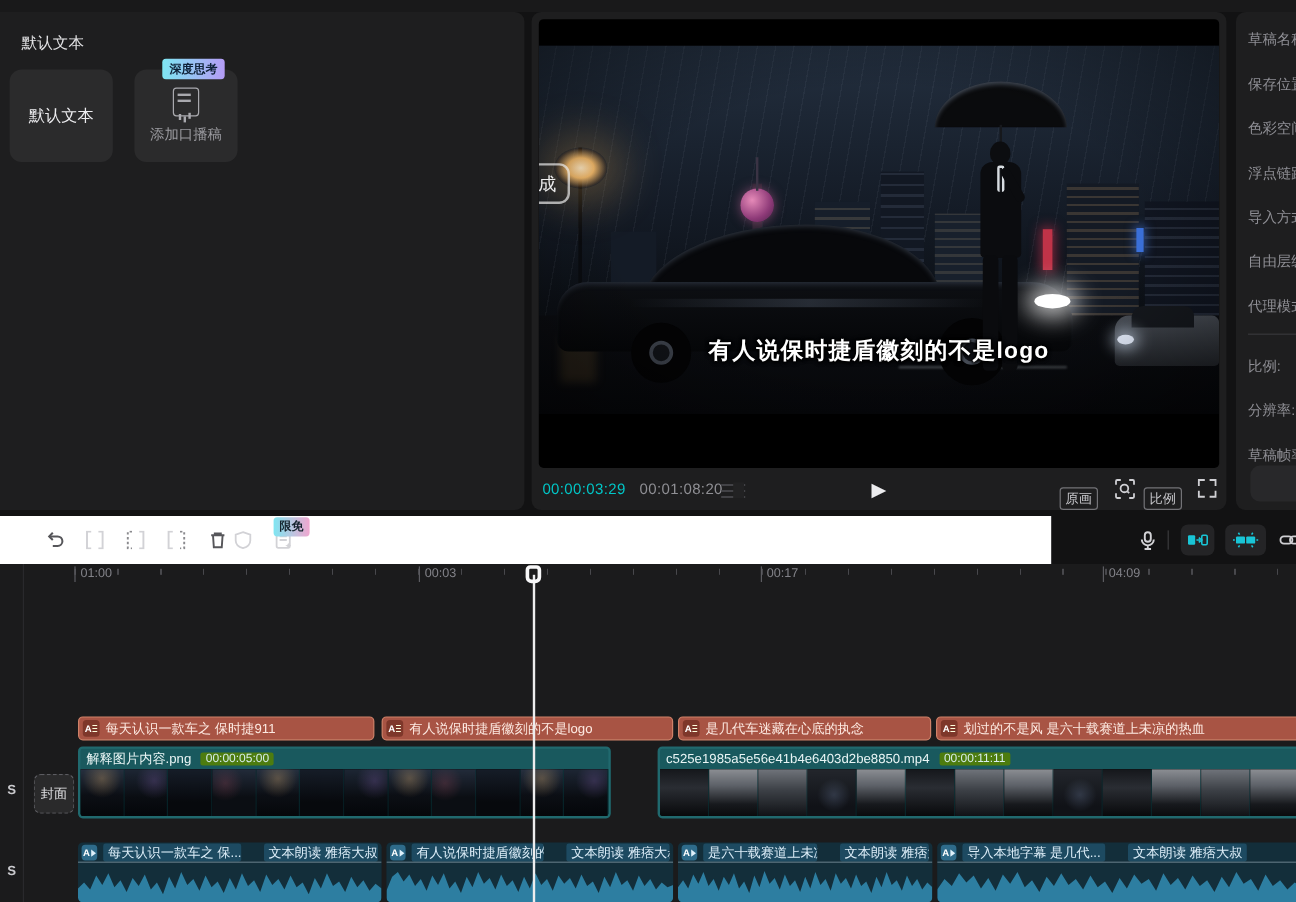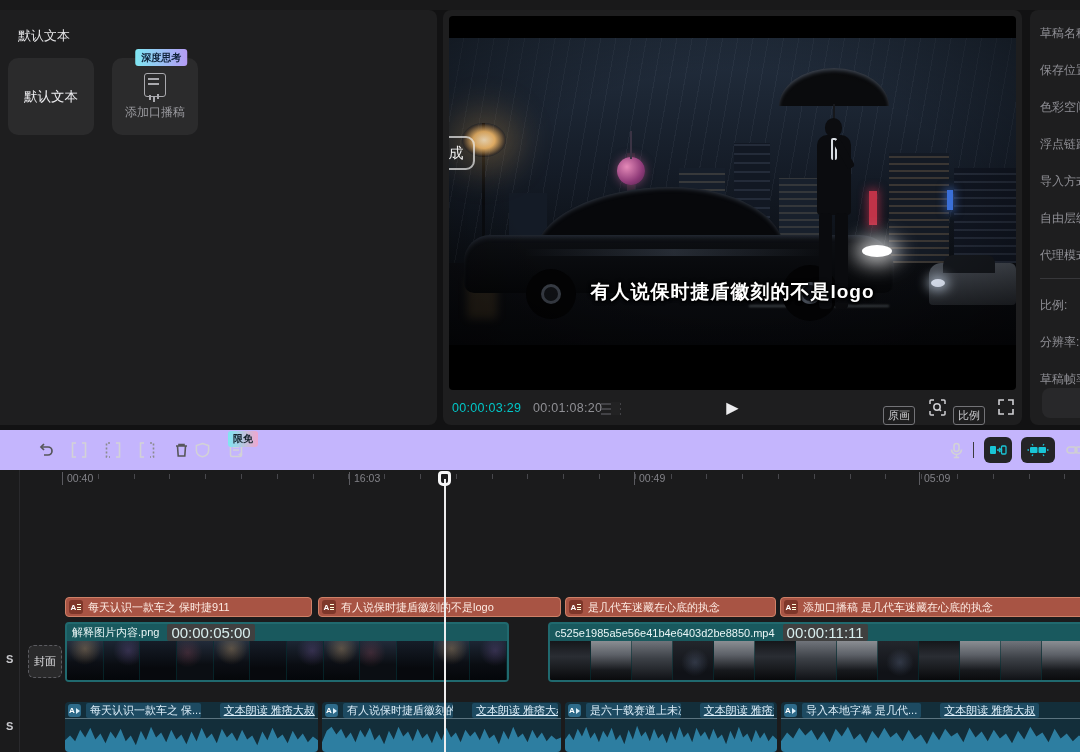--- a/index.html
+++ b/index.html
@@ -51,21 +51,21 @@
   .play-btn { position:absolute; left:50%; transform:translateX(-50%); color:#ececee; font-size:16px; cursor:pointer; }
   .boxed { border:1px solid #737377; border-radius:3px; color:#c9c9cd; font-size:11px; padding:1px 4px; position:absolute; cursor:pointer;margin-top:16px; }
   .pv-right-icon { position:absolute; color:#cfcfd3; cursor:pointer; }
 
   
   .set-field { position:absolute; left:10px; width:60px; font-size:12px; color:#8f8f95; white-space:nowrap; overflow:hidden; }
   .set-div { position:absolute; left:10px; top:268px; width:40px; height:1px; background:#37373a; }
   .rp-card { position:absolute; left:12px; top:378px; width:38px; height:30px; background:#28282a; border-radius:8px 0 0 8px; }
 
   
-  .toolbar { position:absolute; left:0; top:430px; width:1080px; height:40px; background:#c4b5fd; }
+  .toolbar { position:absolute; left:0; top:430px; width:876px; height:40px; background:#ffffff; }
   .tb-icon { position:absolute; top:10px; width:20px; height:20px; display:flex; align-items:center; justify-content:center; cursor:pointer; }
   .tb-icon svg { display:block; }
   .free-badge { position:absolute; left:228px; top:1px; font-size:10px; font-weight:bold; color:#15242e;
                 padding:1px 5px; border-radius:3px; background:linear-gradient(90deg,#7fe6f2,#f0a6cf); z-index:3; }
   .tb-div { position:absolute; left:973px; top:12px; width:1px; height:16px; background:#3b3b3e; }
   .tb-cyanbtn { position:absolute; top:7px; height:26px; background:#242426; border-radius:6px;
                 display:flex; align-items:center; justify-content:center; cursor:pointer; }
 
   
   .timeline { position:absolute; left:0; top:470px; width:1080px; height:282px; background:#1b1b1c; }
@@ -89,40 +89,40 @@
   .ticon { flex:0 0 auto; width:14px; height:14px; background:#7e372a; border-radius:3px; color:#fff;
            font-size:8px; font-weight:bold; display:flex; align-items:center; justify-content:center; gap:1px; }
   .ticon::after { content:""; width:4px; height:6px; background:repeating-linear-gradient(#ffd 0 1px,transparent 1px 2.5px); }
   .tlabel { margin-left:5px; font-size:11px; color:#fdeae2; white-space:nowrap; overflow:hidden; }
 
   
   .vclip { position:absolute; top:152px; height:60px; border-radius:4px; overflow:hidden;
            border:2px solid #20696e; background:#19595e; cursor:pointer; }
   .vhead { height:17px; display:flex; align-items:center; gap:8px; padding:0 5px; }
   .vname { font-size:11px; color:#e9f5f5; white-space:nowrap; }
-  .vdur { font-size:15px; color:#d7eded; background:#404040; border-radius:2px; padding:0 4px; white-space:nowrap; }
+  .vdur { font-size:10px; color:#d7eded; background:#4d7c0f; border-radius:2px; padding:0 4px; white-space:nowrap; }
   .vthumbs { display:flex; height:39px; background:#000; }
   .vthumbs .c { flex:1; border-right:1px solid rgba(6,48,52,.65); }
   .c.n1 { background:radial-gradient(circle at 50% 20%, rgba(235,185,120,.30), transparent 45%),linear-gradient(180deg,#26303f 0%,#0c0f15 55%,#05070a 100%); }
   .c.n2 { background:radial-gradient(circle at 70% 25%, rgba(150,110,200,.25), transparent 40%),linear-gradient(180deg,#1d2634 0%,#0a0d12 60%,#04060a 100%); }
   .c.n3 { background:linear-gradient(180deg,#161d28 0%,#07090d 70%); }
   .c.n4 { background:radial-gradient(circle at 30% 30%, rgba(200,90,110,.22), transparent 40%),linear-gradient(180deg,#222b3a 0%,#0b0e13 60%); }
   .c.d1 { background:linear-gradient(180deg,#15171b 0%,#2a2d33 40%,#08090b 100%); }
   .c.d2 { background:linear-gradient(180deg,#8b8e93 0%,#5d6168 35%,#17191d 75%,#0a0b0d 100%); }
   .c.d3 { background:linear-gradient(180deg,#70747b 0%,#3c4046 45%,#101216 100%); }
   .c.d4 { background:radial-gradient(circle at 55% 55%, rgba(130,150,190,.25), transparent 45%),linear-gradient(180deg,#23262c 0%,#101217 80%); }
 
   
   .aclip { position:absolute; top:232px; height:50px; background:#132e3a; border-radius:4px; overflow:hidden; cursor:pointer; }
   .arow { height:17px; display:flex; align-items:center; padding:0 3px; gap:5px; }
   .aicon { flex:0 0 auto; width:13px; height:13px; background:#2e6b8a; border-radius:3px; color:#fff; font-size:8px;
            font-weight:bold; display:flex; align-items:center; justify-content:center; }
   .aicon::after { content:""; width:0; height:0; border-left:4px solid #dff1fb; border-top:3px solid transparent; border-bottom:3px solid transparent; margin-left:1px; }
   .apill { font-size:11px; color:#dcedf8; background:#1d4a61; border-radius:2px; padding:0 4px; white-space:nowrap; overflow:hidden; }
-  .apill.voice { margin-left:14px;text-decoration:underline; }
+  .apill.voice { margin-left:14px; }
   .awave { position:absolute; left:0; right:0; top:17px; bottom:0; }
   .awave svg { width:100%; height:100%; display:block; }
   .amid { position:absolute; left:0; right:0; top:16px; height:1px; background:rgba(210,230,240,.38); }
 </style>
 </head>
 <body>
 
 <div class="app">
   <div class="topstrip"></div>
 
@@ -315,45 +315,45 @@
     <span class="tb-icon" style="left:1066px;width:20px;">
       <svg width="20" height="14" viewBox="0 0 20 14" fill="none" stroke="#cfcfd3" stroke-width="1.6">
         <rect x="1" y="4" width="10" height="6" rx="3"></rect>
           <rect x="9" y="4" width="10" height="6" rx="3"></rect>
       </svg>
     </span>
   </div>
 
   <div class="timeline">
     <div class="ruler-ticks"></div>
-    <div class="ruler-label" style="left:62px;">00:40</div>
-    <div class="ruler-label" style="left:349px;">16:03</div>
-    <div class="ruler-label" style="left:634px;">00:49</div>
-    <div class="ruler-label" style="left:919px;">05:09</div>
+    <div class="ruler-label" style="left:62px;">01:00</div>
+    <div class="ruler-label" style="left:349px;">00:03</div>
+    <div class="ruler-label" style="left:634px;">00:17</div>
+    <div class="ruler-label" style="left:919px;">04:09</div>
 
     <div class="track-strip"></div>
     <div class="s-badge" style="top:183px;">S</div>
     <div class="s-badge" style="top:250px;">S</div>
     <div class="cover-btn">封面</div>
 
     <div class="tclip" style="left:65px;width:247px;">
       <span class="ticon">A</span>
       <span class="tlabel">每天认识一款车之 保时捷911</span>
     </div>
     <div class="tclip" style="left:318px;width:243px;">
       <span class="ticon">A</span>
       <span class="tlabel">有人说保时捷盾徽刻的不是logo</span>
     </div>
     <div class="tclip" style="left:565px;width:211px;">
       <span class="ticon">A</span>
       <span class="tlabel">是几代车迷藏在心底的执念</span>
     </div>
     <div class="tclip" style="left:780px;width:305px;">
       <span class="ticon">A</span>
-      <span class="tlabel">添加口播稿 是几代车迷藏在心底的执念</span>
+      <span class="tlabel">划过的不是风 是六十载赛道上未凉的热血</span>
     </div>
 
     <div class="vclip" style="left:65px;width:444px;">
       <div class="vhead">
         <span class="vname">解释图片内容.png</span>
         <span class="vdur">00:00:05:00</span>
       </div>
       <div class="vthumbs">
         <div class="c n1"></div>
           <div class="c n2"></div>

